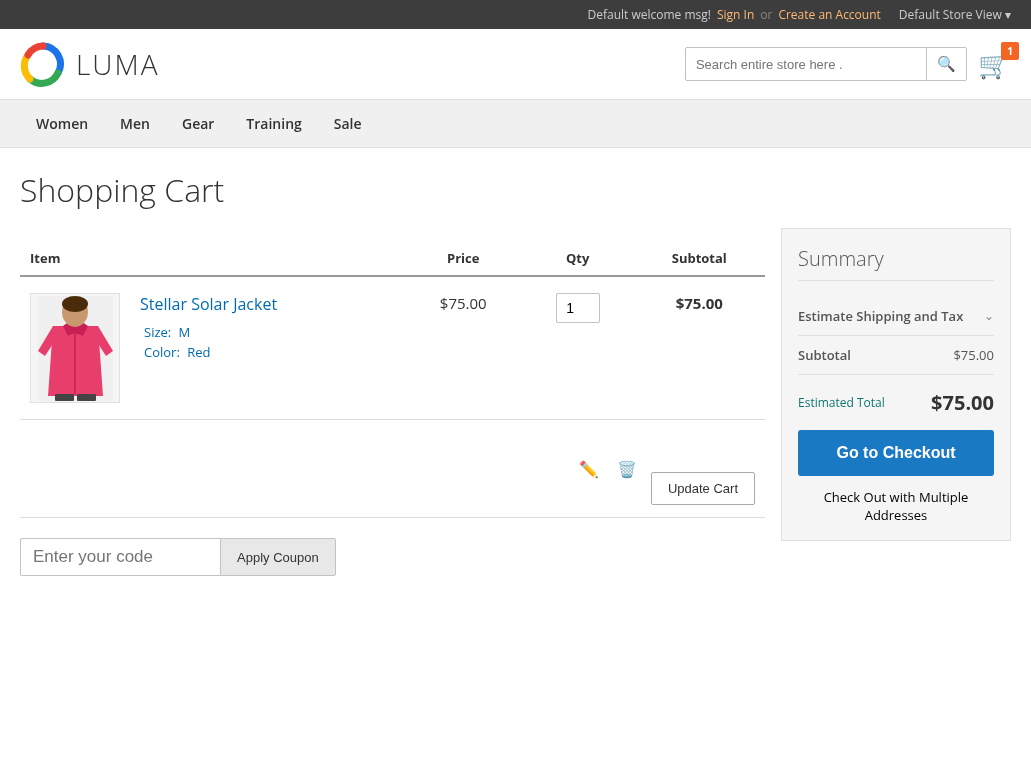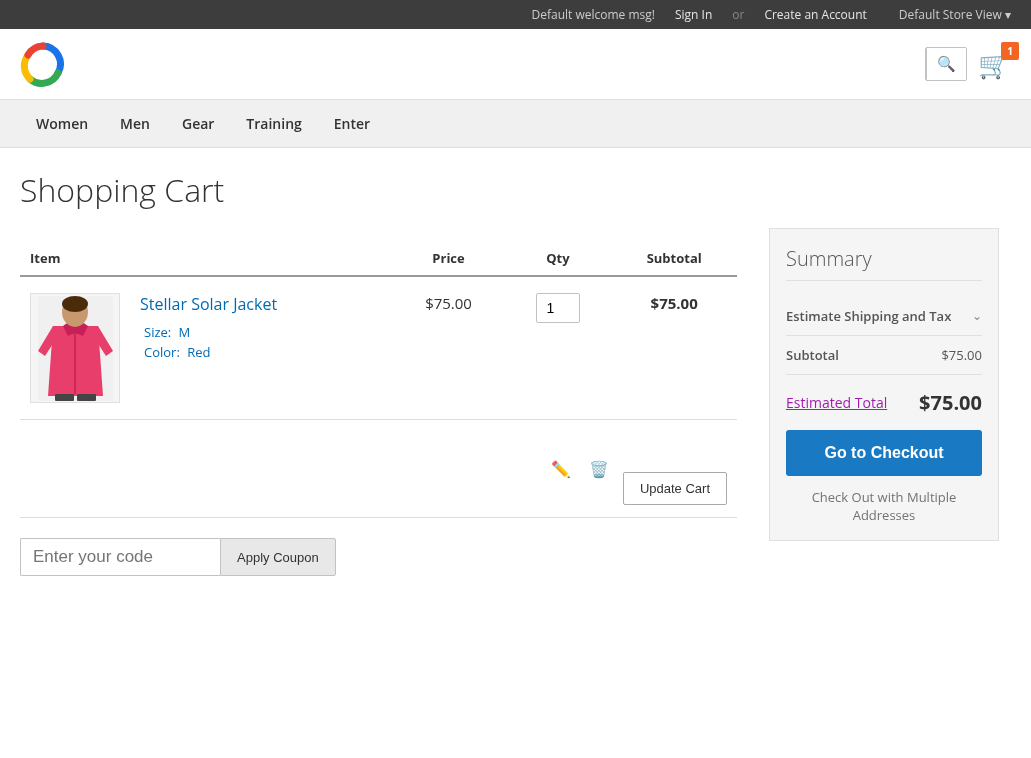--- a/index.html
+++ b/index.html
@@ -6,24 +6,24 @@
     body { font-family: 'Open Sans', Arial, sans-serif; background: #fff; color: #333; font-size: 14px; }
 
     
     .top-bar {
       background: #3d3d3d;
       color: #ccc;
       font-size: 12px;
       padding: 6px 20px;
       display: flex;
       justify-content: flex-end;
-      gap: 20px;
-      align-items: center;
-    }
-    .top-bar a { color: #e5e5e5; text-decoration: none; }
+      gap: 6px;
+      align-items: center;
+    }
+    .top-bar a { color: #fdba74; text-decoration: none; }
     .top-bar .separator { color: #888; }
 
     
     .header {
       display: flex;
       align-items: center;
       justify-content: space-between;
       padding: 12px 20px;
       border-bottom: 1px solid #e0e0e0;
       background: #fff;
@@ -111,23 +111,23 @@
       font-size: 14px;
       font-weight: 600;
       color: #333;
       cursor: pointer;
       text-decoration: none;
       display: block;
     }
 
     
     .main {
-      padding: 20px 32px 40px 20px;
-      display: flex;
-      gap: 32px;
+      padding: 20px 20px 40px 20px;
+      display: flex;
+      gap: 16px;
       max-width: 1031px;
     }
     .cart-area {
       flex: 1;
     }
     .page-title {
       font-size: 32px;
       font-weight: 300;
       color: #333;
       margin-bottom: 20px;
@@ -323,23 +323,22 @@
       padding: 10px 0;
       border-bottom: 1px solid #e0e0e0;
     }
     .summary-total {
       display: flex;
       justify-content: space-between;
       align-items: center;
       padding: 14px 0;
     }
     .summary-total-label {
-      font-size: 14px;
-      color: #a21caf;
-      text-decoration: underline;
+      font-size: 12px;
+      color: #0f766e;
     }
     .summary-total-value {
       font-size: 20px;
       font-weight: 700;
       color: #333;
     }
     .checkout-btn {
       display: block;
       width: 100%;
       background: #1979c3;
@@ -349,21 +348,21 @@
       font-size: 16px;
       font-weight: 700;
       cursor: pointer;
       border-radius: 3px;
       margin-bottom: 12px;
       text-align: center;
     }
     .multi-addr-link {
       display: block;
       text-align: center;
-      color: #737373;
+      color: #000000;
       font-size: 13px;
       text-decoration: none;
       cursor: pointer;
     }
 
     
     .tooltip-popup {
       position: absolute;
       background: #fff;
       border: 2px solid #555;
@@ -426,38 +425,40 @@
       <circle cx="23" cy="23" r="20" fill="none" stroke="#e8e8e8" stroke-width="1"></circle>
 
       <path d="M23 5 A18 18 0 0 1 38 32" fill="none" stroke="#1a73e8" stroke-width="7" stroke-linecap="round"></path>
 
       <path d="M38 32 A18 18 0 0 1 10 38" fill="none" stroke="#34a853" stroke-width="7" stroke-linecap="round"></path>
 
       <path d="M10 38 A18 18 0 0 1 8 14" fill="none" stroke="#fbbc04" stroke-width="7" stroke-linecap="round"></path>
 
       <path d="M8 14 A18 18 0 0 1 23 5" fill="none" stroke="#ea4335" stroke-width="7" stroke-linecap="round"></path>
     </svg>
+    <span class="logo-text">LUMA</span>
   </div>
   <div class="header-right">
     <div class="search-box">
+      <input type="text" placeholder="Search entire store here ." style="">
       <button>🔍</button>
     </div>
     <div class="cart-icon-area">
       <span>🛒</span>
       <span class="cart-badge">1</span>
     </div>
   </div>
 </div>
 
 <nav class="nav">
   <a class="nav-item">Women</a>
   <a class="nav-item">Men</a>
   <a class="nav-item">Gear</a>
   <a class="nav-item">Training</a>
-  <a class="nav-item">Enter</a>
+  <a class="nav-item">Sale</a>
 </nav>
 
 <div class="main" style="position:relative;">
   <div class="cart-area">
     <h1 class="page-title">Shopping Cart</h1>
 
     <table class="cart-table">
       <thead>
         <tr>
           <th colspan="2">Item</th>

